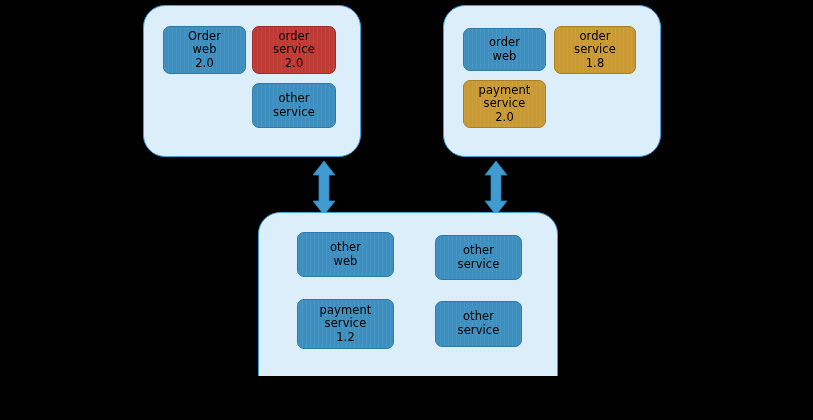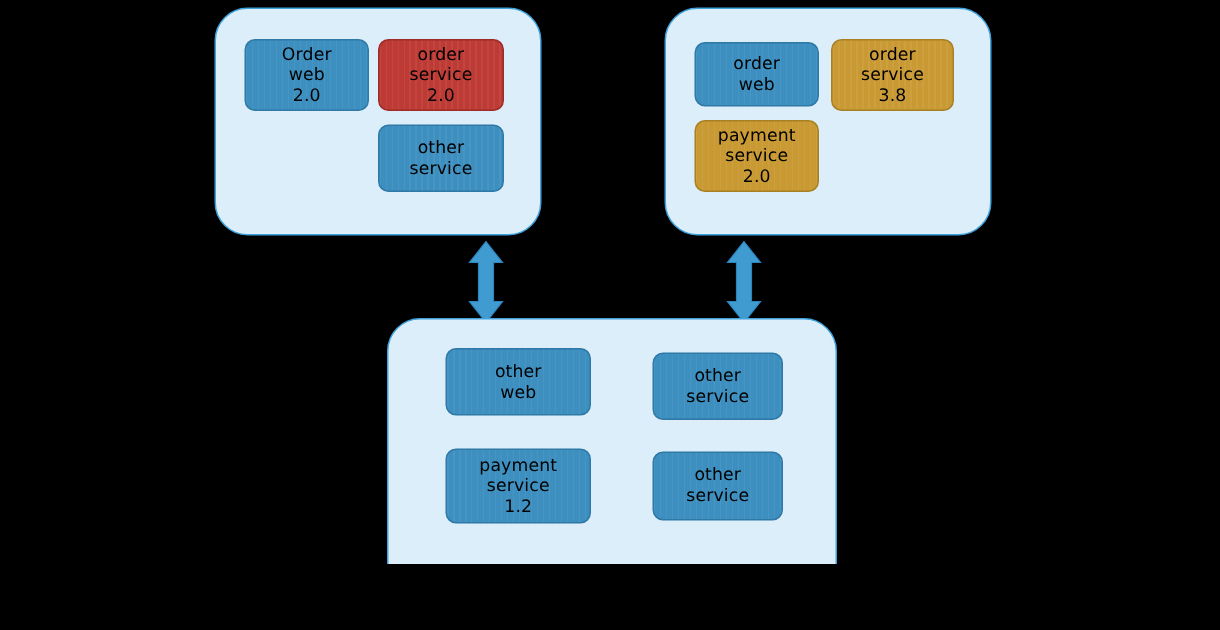--- a/index.html
+++ b/index.html
@@ -117,21 +117,21 @@
       <span>
         <span class="lbl">order</span>
         <span class="lbl">web</span>
       </span>
     </div>
 
     <div class="svc gold" style="left:110px; top:20px; width:82px; height:48px;">
       <span>
         <span class="lbl">order</span>
         <span class="lbl">service</span>
-        <span class="lbl">3.8</span>
+        <span class="lbl">1.8</span>
       </span>
     </div>
 
     <div class="svc gold" style="left:19px; top:74px; width:83px; height:48px;">
       <span>
         <span class="lbl">payment</span>
         <span class="lbl">service</span>
         <span class="lbl">2.0</span>
       </span>
     </div>

